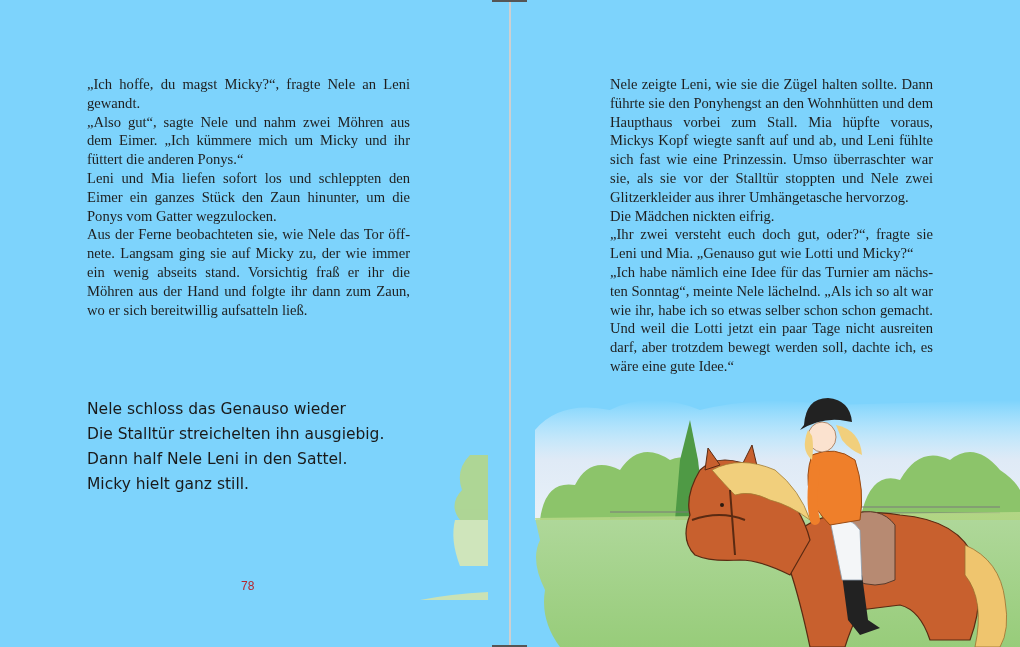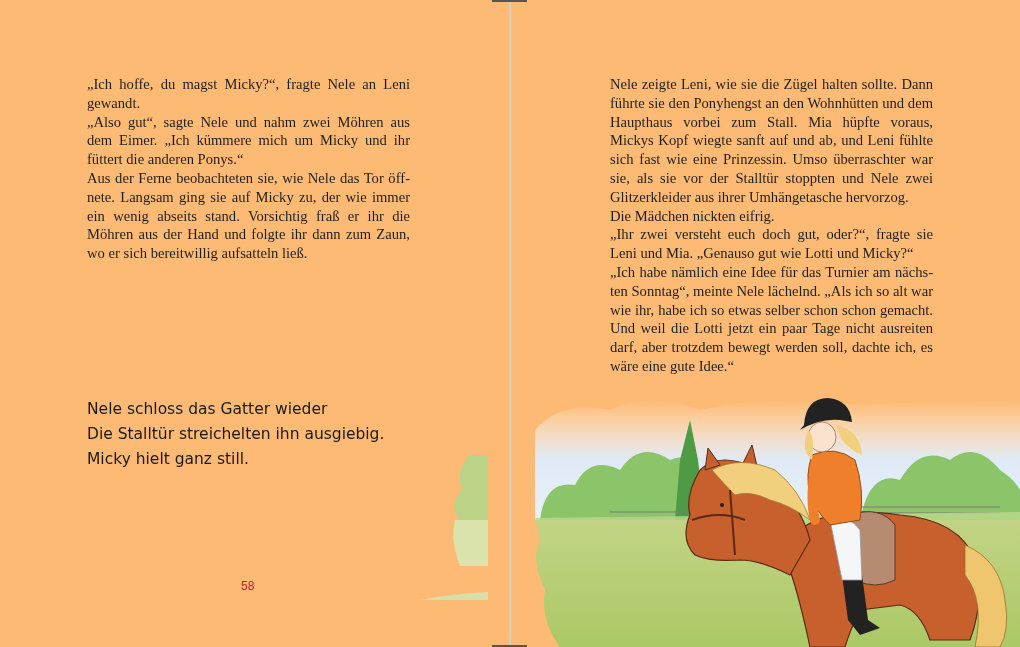--- a/index.html
+++ b/index.html
@@ -2,21 +2,21 @@
 <html><head>
   <meta charset="utf-8">
   <style>
     html, body { margin: 0; padding: 0; }
     body {
       width: 1020px; height: 647px; position: relative; overflow: hidden;
       background: #ffffff;
       font-family: "Liberation Serif", serif;
       color: #1f1f1f;
     }
-    .page { position: absolute; top: 0; height: 647px; background: #fdba74; }
+    .page { position: absolute; top: 0; height: 647px; background: #7dd3fc; }
     .page-left { left: 0; width: 510px; }
     .page-right { left: 511px; width: 615px; }
     .spine {
       position: absolute; left: 509px; top: 0; width: 2px; height: 647px;
       background: #cfcfcf;
     }
     .spine-cap-top {
       position: absolute; left: 492px; top: 0; width: 35px; height: 2px; background: #555;
     }
     .spine-cap-bottom {
@@ -41,28 +41,30 @@
     
     .illustration { position: absolute; left: 0; top: 0; width: 1020px; height: 647px; pointer-events: none; }
   </style>
 </head>
 <body>
 
 <div class="page page-left">
   <div class="prose prose-left">
     <p>„Ich hoffe, du magst Micky?“, fragte Nele an Leni gewandt.</p>
     <p>„Also gut“, sagte Nele und nahm zwei Möhren aus dem Eimer. „Ich kümmere mich um Micky und ihr füttert die anderen Ponys.“</p>
+    <p>Leni und Mia liefen sofort los und schleppten den Eimer ein ganzes Stück den Zaun hinunter, um die Ponys vom Gatter wegzulocken.</p>
     <p>Aus der Ferne beobachteten sie, wie Nele das Tor öff­nete. Langsam ging sie auf Micky zu, der wie immer ein wenig abseits stand. Vorsichtig fraß er ihr die Möhren aus der Hand und folgte ihr dann zum Zaun, wo er sich bereitwillig aufsatteln ließ.</p>
   </div>
   <div class="easy-read">
-    <p>Nele schloss das Gatter wieder</p>
+    <p>Nele schloss das Genauso wieder</p>
     <p>Die Stalltür streichelten ihn ausgiebig.</p>
+    <p>Dann half Nele Leni in den Sattel.</p>
     <p>Micky hielt ganz still.</p>
   </div>
-  <div class="page-number">58</div>
+  <div class="page-number">78</div>
 </div>
 
 <div class="page page-right">
   <div class="prose" style="left:99px; top:75px; width:323px; position:absolute;">
     <p>Nele zeigte Leni, wie sie die Zügel halten sollte. Dann führte sie den Ponyhengst an den Wohnhütten und dem Haupthaus vorbei zum Stall. Mia hüpfte voraus, Mickys Kopf wiegte sanft auf und ab, und Leni fühlte sich fast wie eine Prinzessin. Umso überraschter war sie, als sie vor der Stalltür stoppten und Nele zwei Glit­zerkleider aus ihrer Umhängetasche hervorzog.</p>
     <p>Die Mädchen nickten eifrig.</p>
     <p>„Ihr zwei versteht euch doch gut, oder?“, fragte sie Leni und Mia. „Genauso gut wie Lotti und Micky?“</p>
     <p>„Ich habe nämlich eine Idee für das Turnier am nächs­ten Sonntag“, meinte Nele lächelnd. „Als ich so alt war wie ihr, habe ich so etwas selber schon schon gemacht. Und weil die Lotti jetzt ein paar Tage nicht ausreiten darf, aber trotzdem bewegt werden soll, dachte ich, es wäre eine gute Idee.“</p>
   </div>
 </div>

